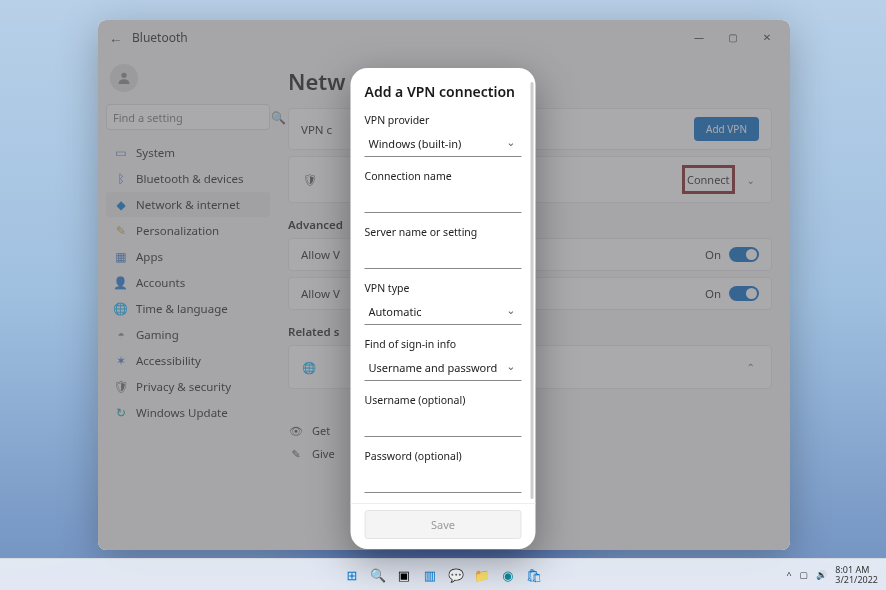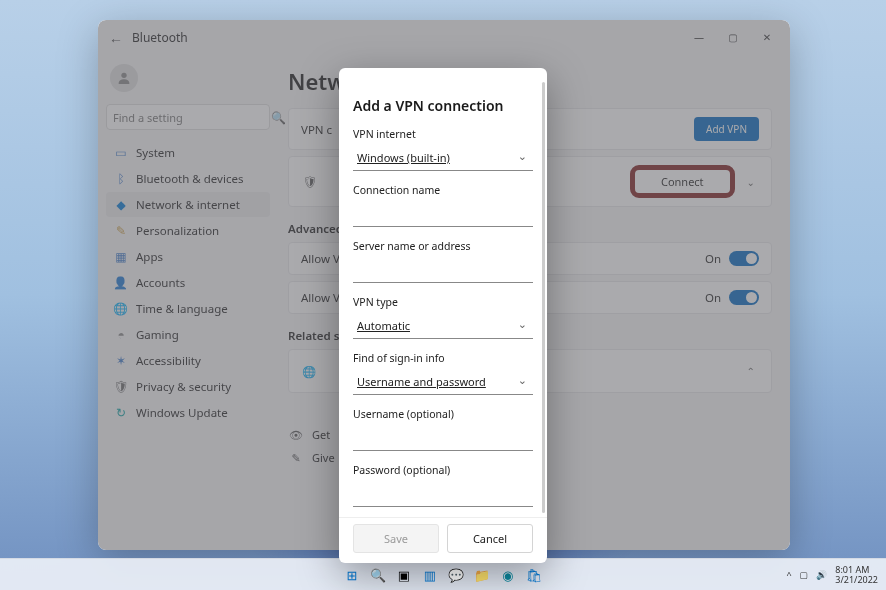--- a/index.html
+++ b/index.html
@@ -56,55 +56,55 @@
     font-size:11.5px; color:#222;
   }
   .card .cicon { width:18px; margin-right:10px; color:#555; display:flex; align-items:center; justify-content:center; }
   .card .clabel { flex:1; }
   .card .cend { display:flex; align-items:center; gap:8px; }
   .btn-primary {
     background:#0067c0; color:#fff; border:none; border-radius:4px;
     padding:5px 12px; font-size:10px; cursor:pointer;
   }
   .btn-outline {
-    background:#fff; border:5px solid #7f1d1d; border-radius:9px;
-    padding:4px 26px; font-size:11px; cursor:pointer; color:#222;
+    background:#fff; border:3px solid #7f1d1d; border-radius:0;
+    padding:4px 2px; font-size:11px; cursor:pointer; color:#222;
   }
   .chev { color:#666; font-size:10px; padding:0 4px; cursor:pointer; }
   .sectionlabel { font-size:11.5px; font-weight:600; color:#222; margin:14px 0 6px; }
   .toggle {
     width:30px; height:15px; border-radius:10px; background:#0067c0; position:relative; cursor:pointer;
   }
   .toggle::after {
     content:""; position:absolute; right:2px; top:2px; width:11px; height:11px;
     border-radius:50%; background:#fff;
   }
   .linkrow { display:flex; align-items:center; gap:8px; font-size:11px; color:#222; padding:4px 0; cursor:pointer; }
   .linkrow .licon { width:16px; color:#555; display:flex; align-items:center; justify-content:center; }
 
   
   .dimmer {
     position:absolute; inset:0; background:rgba(100,100,105,0.55);
     border-radius:8px;
   }
   .dialog {
     position:absolute; left:50%; top:68px; transform:translateX(-50%);
-    width:208px; background:#fff; border-radius:6px;
+    width:185px; background:#fff; border-radius:17px;
     box-shadow:0 12px 40px rgba(0,0,0,0.35);
-    padding: 28px 0 10px; z-index:10;
+    padding: 14px 0 10px; z-index:10;
   }
   .dialog-inner { padding: 0 14px; }
   .dialog h2 { font-size:14px; font-weight:600; color:#1a1a1a; margin-bottom:12px; }
   .dlabel { font-size:10.5px; color:#222; margin-bottom:4px; display:block; }
   .dselect, .dinput {
     width:100%; border:none; border-bottom:1px solid #888; background:#fff;
     font-size:11px; padding:5px 4px; margin-bottom:12px; outline:none;
     color:#222;
   }
-  .dselect { appearance:none; background-image:none; cursor:pointer; position:relative;text-decoration:underline; }
+  .dselect { appearance:none; background-image:none; cursor:pointer; position:relative; }
   .dselect-wrap { position:relative; }
   .dselect-wrap::after {
     content:"⌄"; position:absolute; right:6px; top:3px; font-size:11px; color:#666; pointer-events:none;
   }
   .dialog-actions {
     display:flex; gap:8px; padding:6px 14px 0; border-top:1px solid #eee; margin-top:4px;justify-content:space-between;
   }
   .dialog-actions button {
     flex:1; padding:6px 0; font-size:11px; border-radius:3px; cursor:pointer;
   }
@@ -259,31 +259,31 @@
       </div>
     </div>
 
     <div class="dimmer"></div>
   </div>
 
   <div class="dialog">
     <div class="dialog-inner">
       <h2>Add a VPN connection</h2>
 
-      <label class="dlabel">VPN internet</label>
+      <label class="dlabel">VPN provider</label>
       <div class="dselect-wrap">
         <select class="dselect">
           <option>Windows (built-in)</option>
         </select>
       </div>
 
       <label class="dlabel">Connection name</label>
       <input class="dinput" value="" style="">
 
-      <label class="dlabel">Server name or address</label>
+      <label class="dlabel">Server name or setting</label>
       <input class="dinput" value="" style="">
 
       <label class="dlabel">VPN type</label>
       <div class="dselect-wrap">
         <select class="dselect">
           <option>Automatic</option>
         </select>
       </div>
 
       <label class="dlabel">Find of sign-in info</label>
@@ -294,21 +294,20 @@
       </div>
 
       <label class="dlabel">Username (optional)</label>
       <input class="dinput" value="" style="">
 
       <label class="dlabel">Password (optional)</label>
       <input class="dinput" type="password" style="margin-bottom: 6px;" value="">
     </div>
     <div class="dialog-actions">
       <button class="btn-save">Save</button>
-      <button class="btn-cancel">Cancel</button>
     </div>
     <div class="dialog-scroll"></div>
   </div>
 
   <div class="taskbar">
     <div class="center">
       <span class="tbicon" style="color:#0078d4">⊞</span>
       <span class="tbicon">🔍</span>
       <span class="tbicon">▣</span>
       <span class="tbicon" style="color:#0078d4">▥</span>

